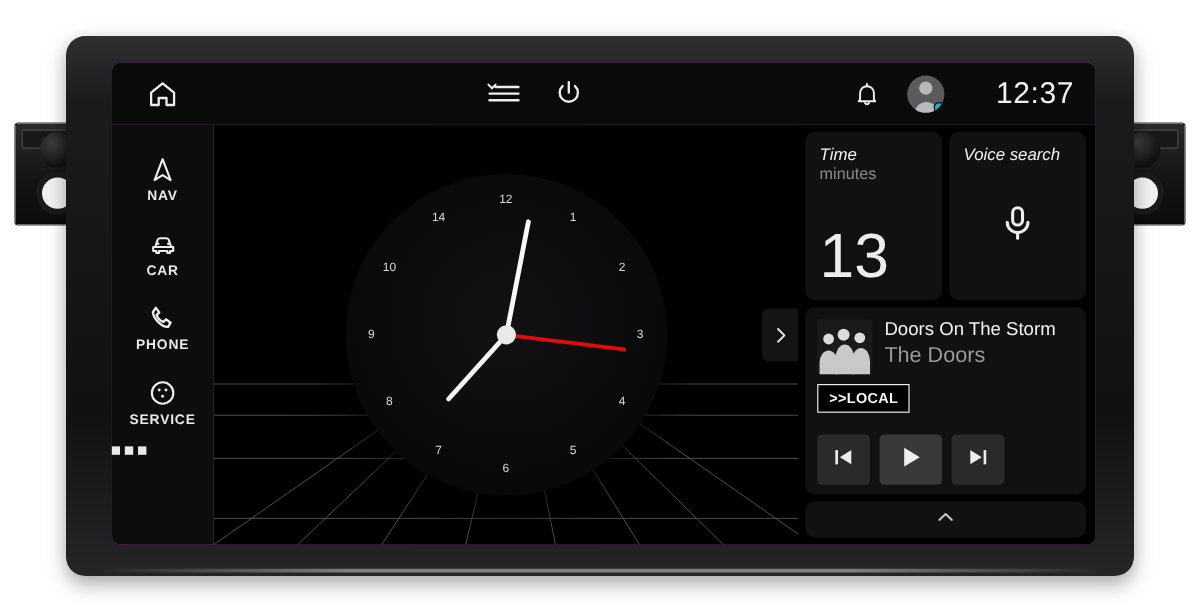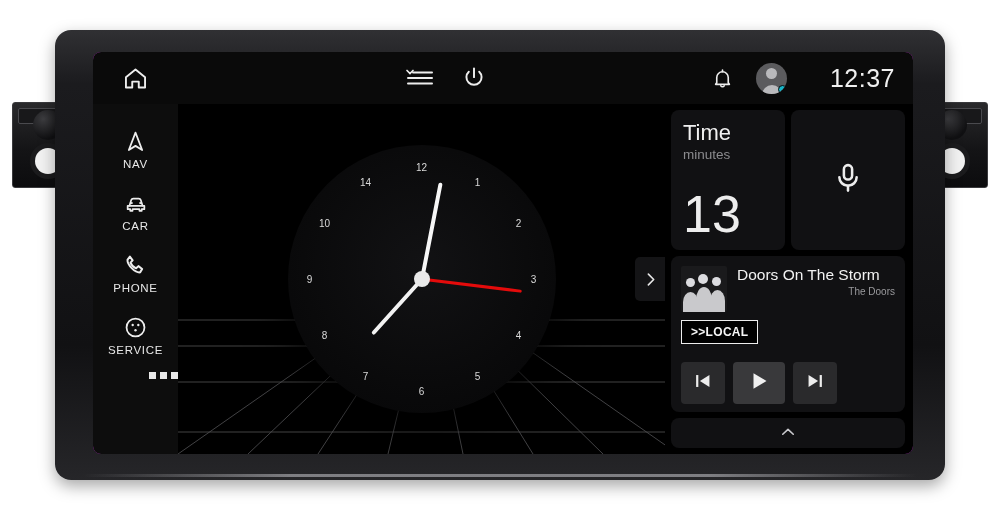--- a/index.html
+++ b/index.html
@@ -78,22 +78,22 @@
     position: absolute; right: 0px; bottom: 0px; width: 9px; height: 9px; border-radius: 50%;
     background: #17b5c9; border: 1.5px solid #0a0a0a;
   }
 
   
   #body-row { flex: 1; display: flex; min-height: 0; }
 
   
   #sidebar {
     width: 85px; flex: 0 0 85px; background: #0d0d0d;
-    display: flex; flex-direction: column; align-items: flex-end;
-    padding-top: 14px; gap: 0px;
+    display: flex; flex-direction: column; align-items: flex-start;
+    padding-top: 14px; gap: 0px; font-weight: bold;
   }
   .nav-item {
     width: 85px; height: 62px; display: flex; flex-direction: column;
     align-items: center; justify-content: center; gap: 4px;
   }
   .nav-label { color: #e8e8e8; font-size: 11.5px; letter-spacing: .7px; }
   .dots-item { margin-top: 6px; display: flex; gap: 4px; }
   .dots-item i { width: 7px; height: 7px; background: #e8e8e8; display: block; }
 
   
@@ -131,38 +131,38 @@
   }
 
   
   #right-panel {
     width: 248px; flex: 0 0 248px; background: #000;
     padding: 6px 8px 6px 6px; display: flex; flex-direction: column; gap: 6px;
   }
   .card { background: #111113; border-radius: 8px; }
   #widget-row { display: flex; gap: 6px; height: 140px; }
   #time-widget { flex: 1; padding: 10px 12px; display: flex; flex-direction: column; }
-  .w-title { color: #f0f0f0; font-size: 22px; }
+  .w-title { color: #f0f0f0; font-size: 14px; font-style: italic; }
   .w-sub { color: #8b8b8e; font-size: 13.5px; margin-top: 1px; }
   .w-value { color: #ededed; font-size: 52px; margin-top: auto; line-height: 1; }
   #voice-widget { flex: 1; padding: 10px 12px; display: flex; flex-direction: column; align-items: center; }
   #voice-widget .w-title { align-self: flex-start; }
   .mic-holder { margin: auto; }
 
   #media-card { flex: 1; padding: 10px 10px 8px 10px; display: flex; flex-direction: column; }
   #track-row { display: flex; gap: 10px; }
   .album-art {
     width: 46px; height: 46px; flex: 0 0 46px; border-radius: 2px;
     background: #1a1a1c; position: relative; overflow: hidden;
   }
   .album-art .sil { position: absolute; bottom: 0; border-radius: 50% 50% 0 0; background: #c9c9cc; }
   .album-art .hd  { position: absolute; border-radius: 50%; background: #dcdce0; }
   .track-text { min-width: 0; flex: 1; }
   .track-title { color: #f2f2f2; font-size: 15.5px; white-space: nowrap; overflow: hidden; text-overflow: ellipsis; }
-  .track-artist { color: #9a9a9d; font-size: 10px; margin-top: 2px; text-align: right; }
+  .track-artist { color: #9a9a9d; font-size: 18px; margin-top: 2px; }
   #source-row { display: flex; justify-content: flex-start; margin-top: 8px; }
   #source-badge {
     border: 1.5px solid #ededed; color: #f5f5f5; font-size: 12px; font-weight: bold;
     padding: 4px 9px; letter-spacing: .3px; background: #000;
   }
   #controls { display: flex; gap: 8px; margin-top: auto; padding-top: 8px; }
   .ctrl-btn {
     width: 44px; height: 42px; background: #2a2a2c; border-radius: 4px;
     display: flex; align-items: center; justify-content: center;
   }
@@ -346,20 +346,21 @@
 
             <div id="widget-row">
 
               <div class="card" id="time-widget">
                 <span class="w-title">Time</span>
                 <span class="w-sub">minutes</span>
                 <span class="w-value">13</span>
               </div>
 
               <div class="card" id="voice-widget">
+                <span class="w-title">Voice search</span>
                 <span class="mic-holder">
                   <svg width="34" height="34" viewBox="0 0 24 24" fill="none" stroke="#ededed" stroke-width="1.8" stroke-linecap="round">
                     <rect x="9.1" y="2.9" width="5.8" height="10.2" rx="2.9"></rect>
                     <path d="M5.9 11.4a6.1 6.1 0 0 0 12.2 0"></path>
                     <path d="M12 17.5v3.4"></path>
                   </svg>
                 </span>
               </div>
             </div>
 

